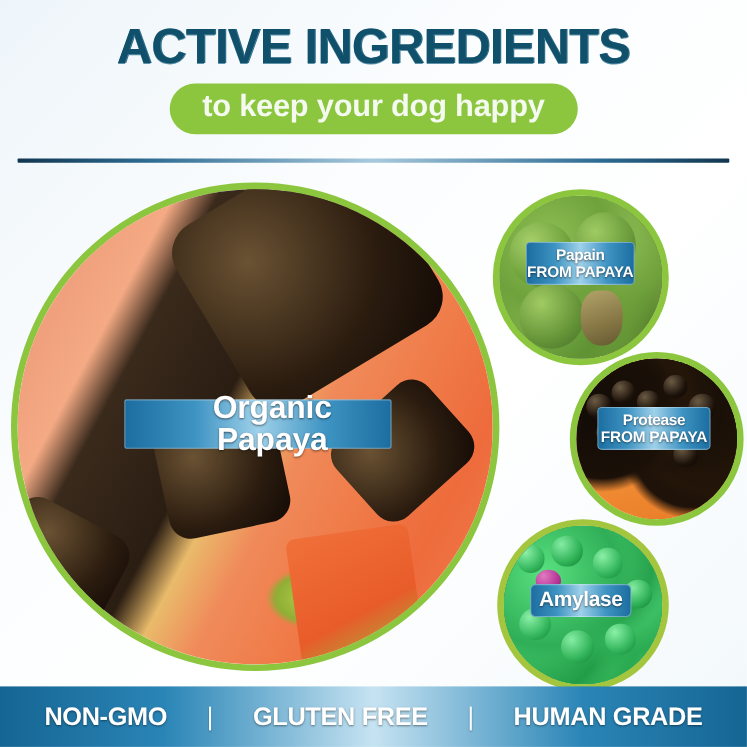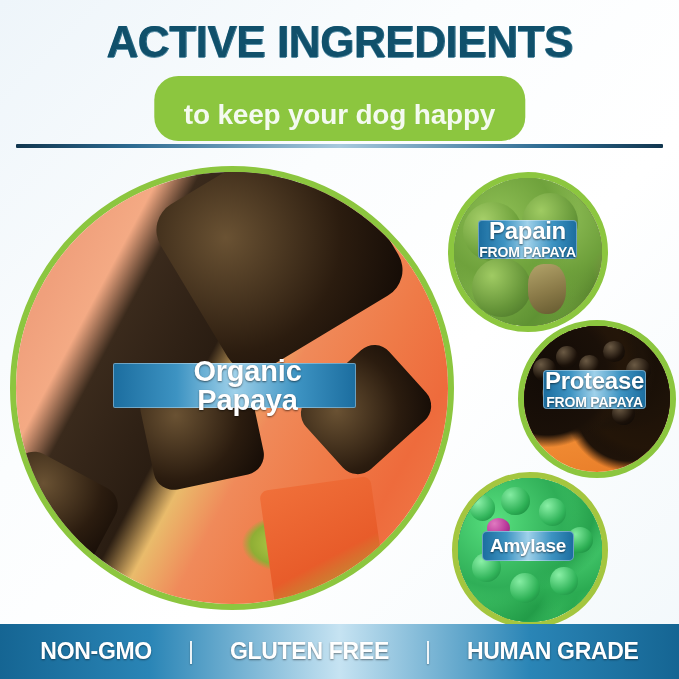--- a/index.html
+++ b/index.html
@@ -44,21 +44,21 @@
     white-space: nowrap;
     transform: scaleX(0.98);
   }
   .subtitle-pill {
     position: absolute;
     left: 50%;
     top: 76px;
     transform: translateX(-50%);
     background: #8cc63f;
     border-radius: 24px;
-    padding: 21px 30px 8px 30px;
+    padding: 2px 30px 8px 30px;
     display: inline-block;
   }
   .subtitle-text {
     font-size: 28px;
     line-height: 36px;
     font-weight: bold;
     color: #f4faf0;
     white-space: nowrap;
     letter-spacing: -0.2px;
   }
@@ -258,21 +258,21 @@
     height: 39px;
   }
   .label-amylase {
     left: 482px;
     top: 531px;
     width: 92px;
     height: 30px;
     border-radius: 5px;
   }
   .label-small .label-title {
-    font-size: 24px;
+    font-size: 14px;
     font-weight: bold;
     letter-spacing: -0.3px;
   }
   .label-small .label-sub {
     font-size: 14px;
     font-weight: bold;
     letter-spacing: -0.2px;
     margin-top: 2px;
   }
   .label-amylase .label-title {

